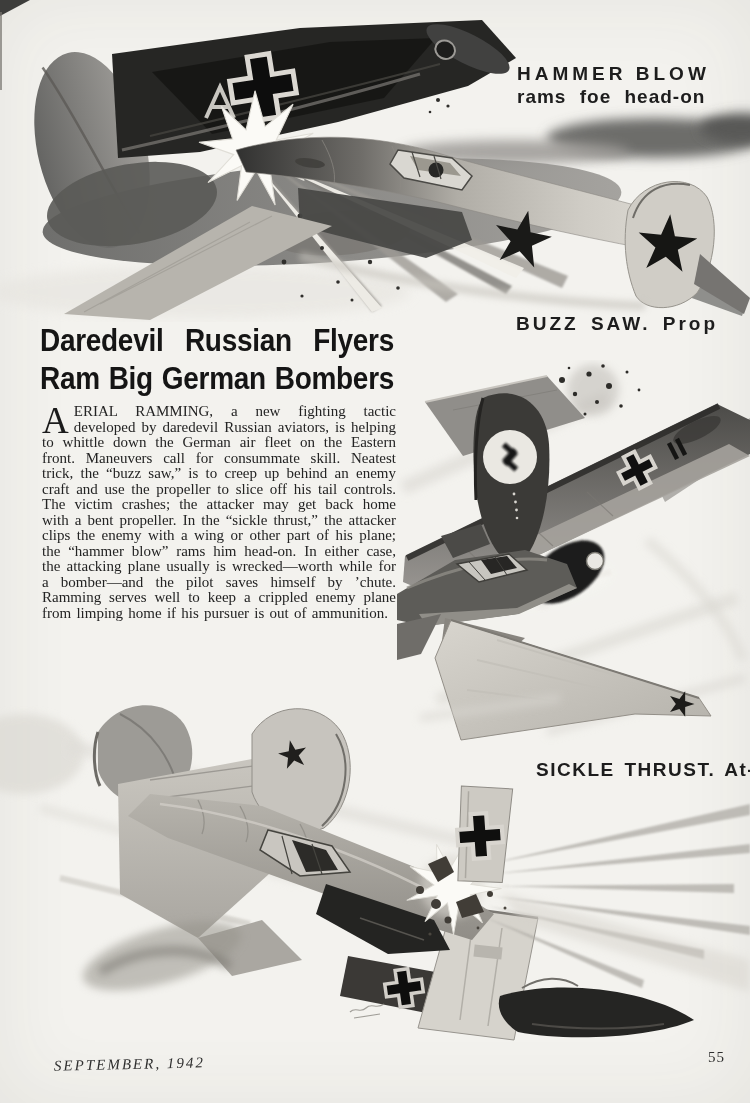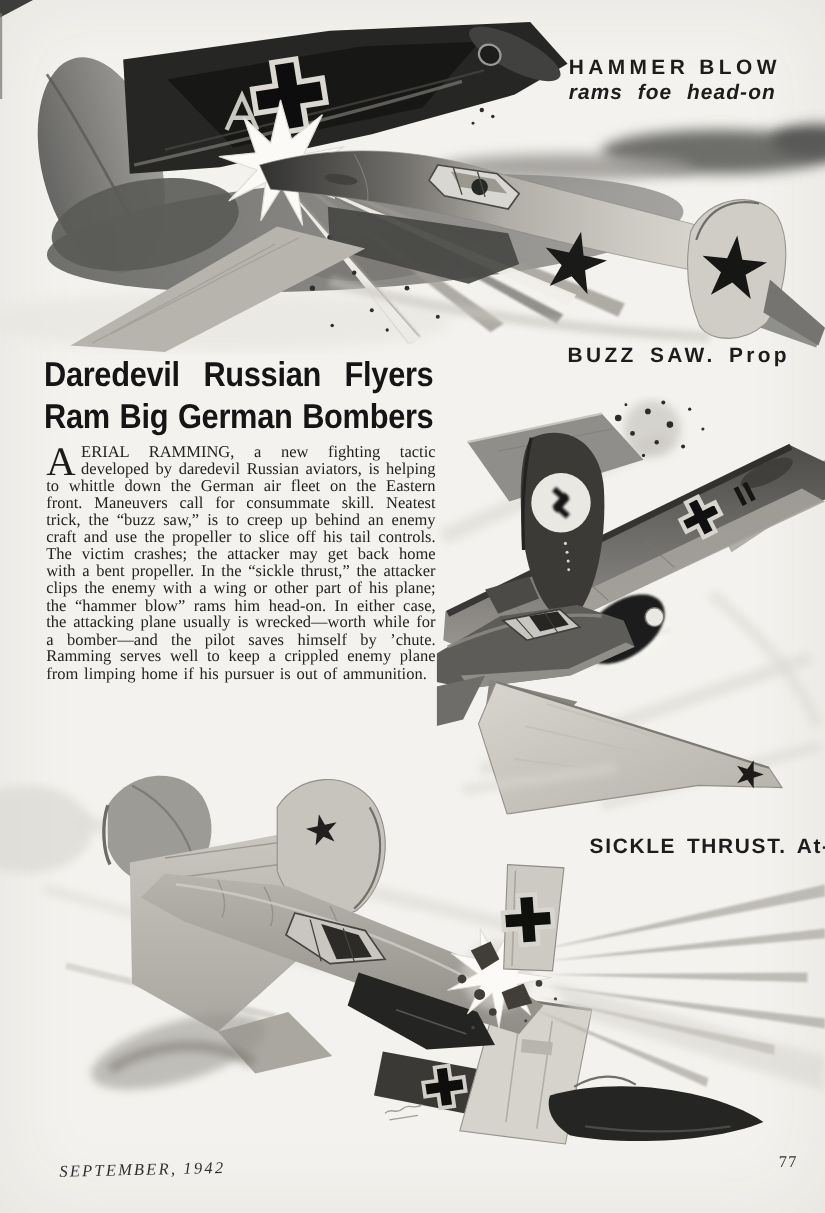--- a/index.html
+++ b/index.html
@@ -7,22 +7,22 @@
         font-family:"Liberation Sans",sans-serif;box-shadow:inset 0 0 80px rgba(60,55,45,.07);}
   .fig{position:absolute;display:block;}
   .fig-a{left:0;top:0;width:750px;height:322px;}
   .fig-b{left:397px;top:360px;width:353px;height:392px;}
   .fig-c{left:0;top:688px;width:750px;height:382px;}
   .caption{position:absolute;color:#1d1d1d;font-weight:bold;font-size:19px;line-height:23px;
            white-space:nowrap;z-index:4;}
   .cap-a{left:517px;top:50px;}
   .cap-b{left:516px;top:312px;text-align:center;}
   .cap-c{left:524px;top:758px;margin-left:12px;}
-  .cap-a .cap-l1{letter-spacing:4px;}
-  .cap-a .cap-l2{letter-spacing:1px;word-spacing:7px;font-style:italic;}
+  .cap-a .cap-l1{letter-spacing:4px;margin-top:12px;}
+  .cap-a .cap-l2{letter-spacing:1px;word-spacing:7px;}
   .cap-b .cap-l1{letter-spacing:3px;word-spacing:4px;}
   .cap-b .cap-l2{letter-spacing:1px;word-spacing:5px;}
   .cap-c .cap-l1{letter-spacing:1.5px;word-spacing:3px;}
   .cap-c .cap-l2{letter-spacing:1.5px;word-spacing:5px;}
   .headline{position:absolute;left:40px;top:322px;width:354px;color:#151515;font-weight:bold;
             font-size:28px;line-height:34px;letter-spacing:-0.3px;
             transform:scaleY(1.12);transform-origin:0 0;}
   .h-line{text-align:justify;text-align-last:justify;}
   .body-copy{position:absolute;left:42px;top:404px;width:354px;margin:0;z-index:3;
              font-family:"Liberation Serif",serif;font-size:15px;line-height:15.5px;
@@ -369,17 +369,17 @@
     </g>
 
     <path d="M350,324 C356,318 360,326 366,320 C372,314 376,322 384,316 M354,330 L380,326" stroke="#8b8882" stroke-width="1.2" fill="none" opacity=".8"></path>
   </svg>
 
   <div class="caption cap-c">
     <div class="cap-l1">SICKLE THRUST. At-</div>
   </div>
 
   <div class="footer-issue">SEPTEMBER, 1942</div>
-  <div class="footer-page">77</div>
+  <div class="footer-page">55</div>
 
   <div class="corner-wedge"></div>
   <div class="edge-line"></div>
 </div>
 
 </body></html>

